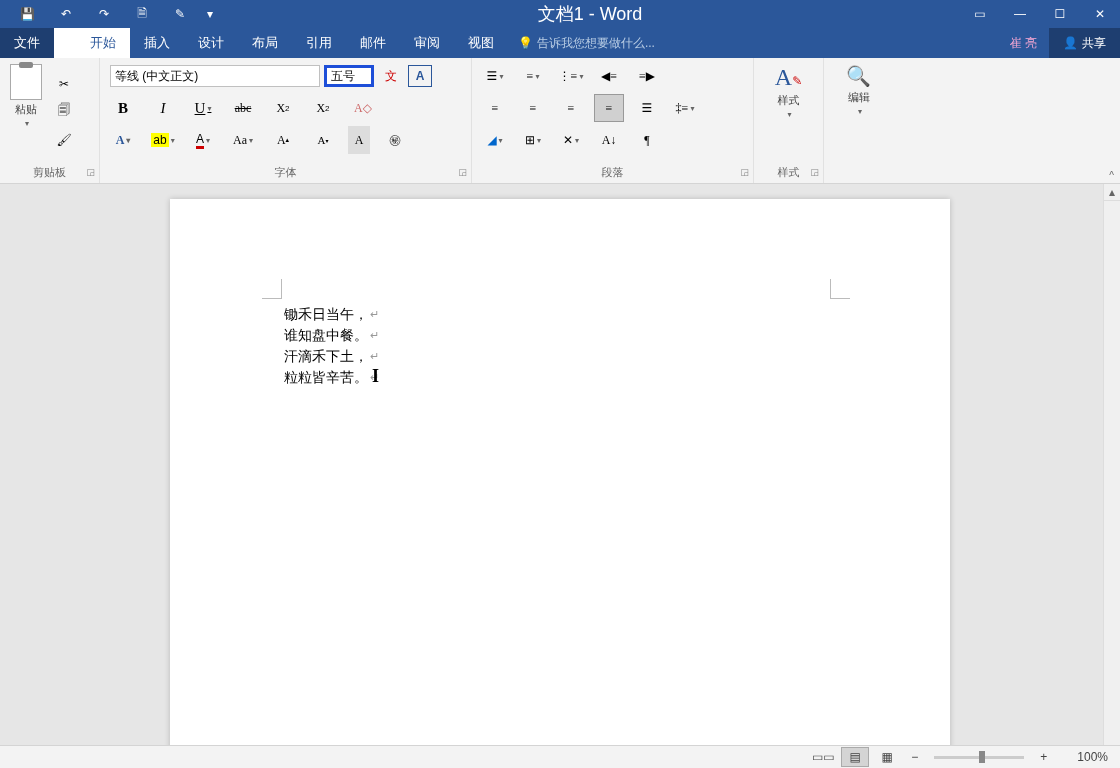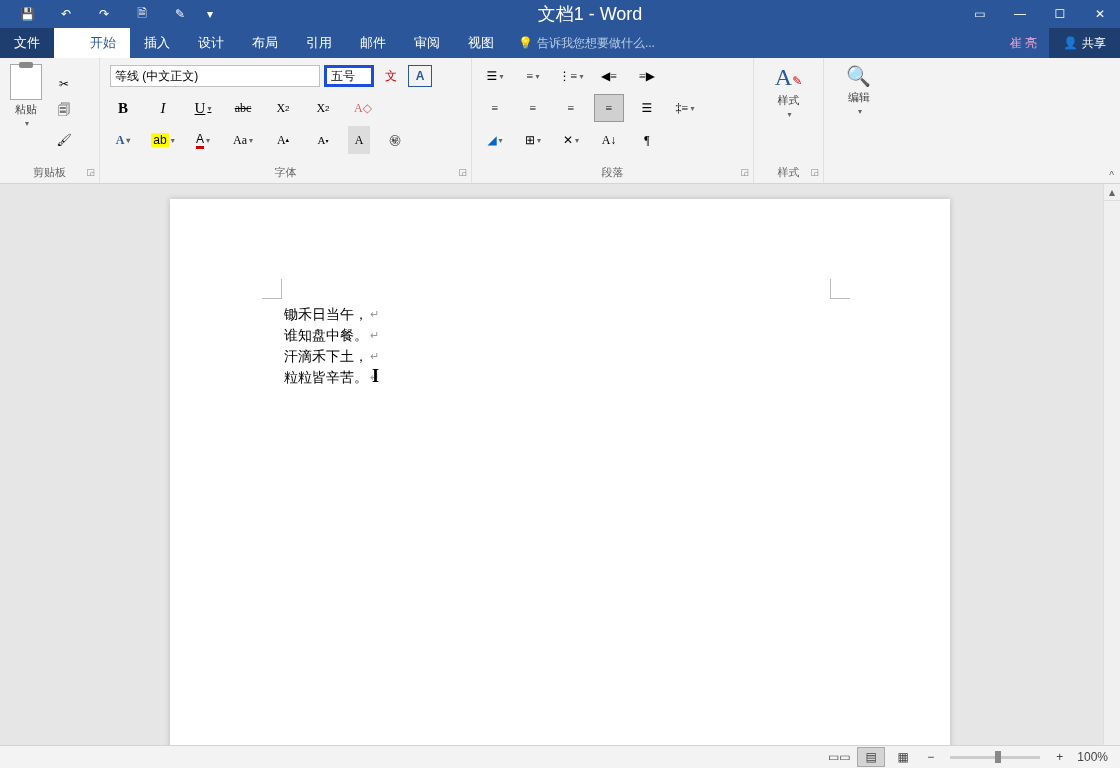--- a/index.html
+++ b/index.html
@@ -291,15 +291,15 @@
 <div class="statusbar">
   <div class="sb-right">
     <div class="view-btn">▭▭</div>
     <div class="view-btn active">▤</div>
     <div class="view-btn">▦</div>
     <span style="padding:0 6px;cursor:pointer">−</span>
     <div class="slider">
         <div class="slider-thumb"></div>
       </div>
     <span style="padding:0 6px;cursor:pointer">+</span>
-    <span style="margin-left:4px">100%</span>
+    <span style="margin-left:20px">100%</span>
   </div>
 </div>
 
 </body></html>

